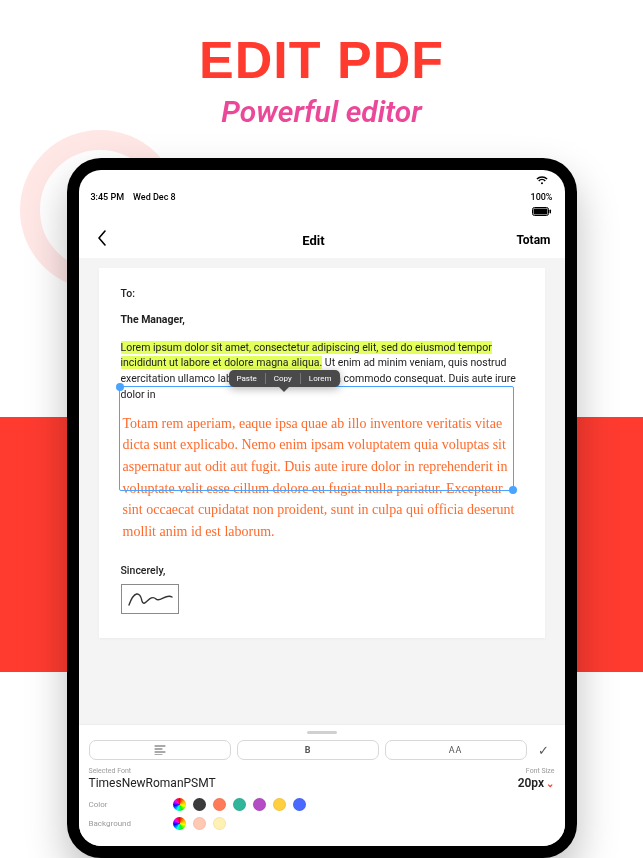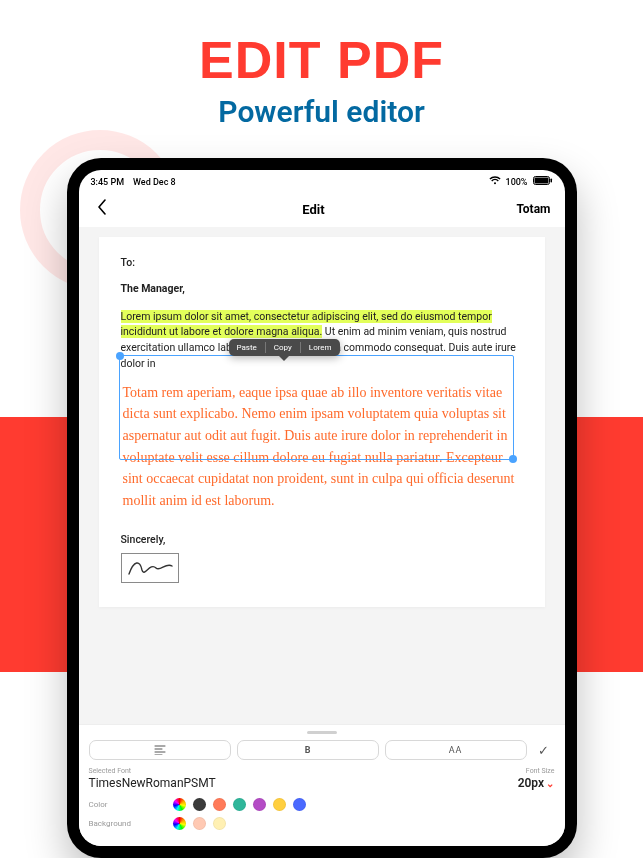--- a/index.html
+++ b/index.html
@@ -33,22 +33,23 @@
   .headline h1 {
     font-size: 52px;
     font-weight: 900;
     color: #ff3b30;
     letter-spacing: 1px;
     font-family: "Arial Black", Arial, sans-serif;
   }
   .headline h2 {
     font-size: 30px;
     font-weight: 600;
-    color: #0369a1;
+    color: #ec4899;
     margin-top: 4px;
+    font-style: italic;
   }
   .tablet {
     position: absolute;
     top: 158px;
     left: 50%;
     width: 510px;
     transform: translateX(-50%);
     background: #000;
     border-radius: 34px;
     padding: 12px;
@@ -67,21 +68,21 @@
   }
   .statusbar {
     display: flex;
     justify-content: space-between;
     align-items: center;
     font-size: 9px;
     font-weight: 500;
     padding: 6px 12px 2px;
     color: #000;
   }
-  .status-right { display: flex; align-items: center; gap: 5px; }
+  .status-right { display: flex; align-items: center; gap: 5px; flex-direction: column; }
   .wifi-icon, .battery-icon { display: inline-block; }
   .navbar {
     display: flex;
     justify-content: space-between;
     align-items: center;
     padding: 10px 14px 8px;
   }
   .back-btn { font-size: 16px; font-weight: 300; padding: 0 4px; cursor: pointer; }
   .nav-title { font-size: 13px; font-weight: 700; }
   .nav-save { font-size: 12px; font-weight: 700; cursor: pointer; }

